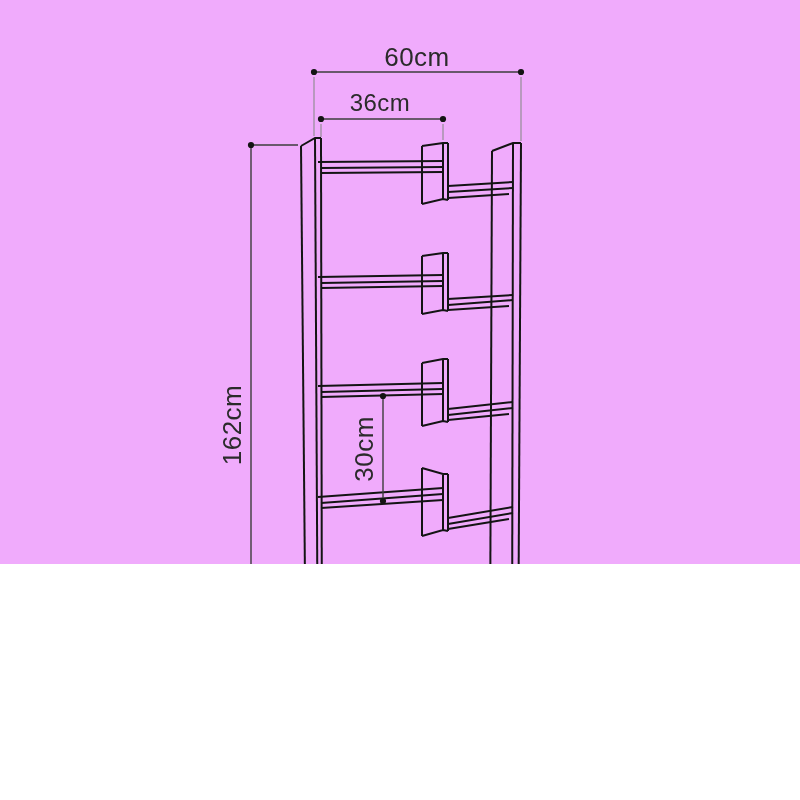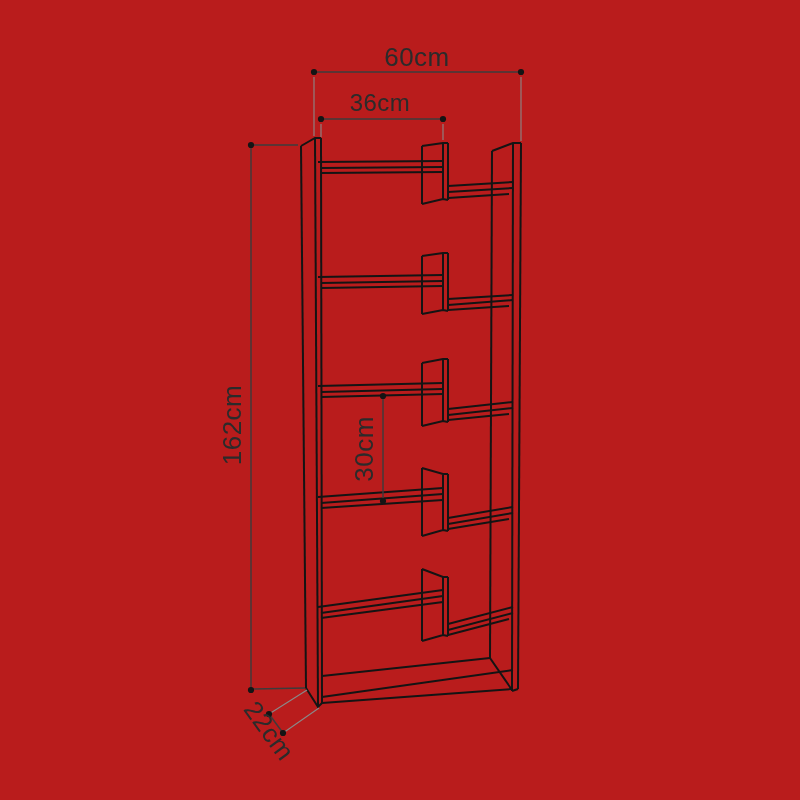--- a/index.html
+++ b/index.html
@@ -3,22 +3,22 @@
 <meta charset="utf-8">
 <style>
   html, body {
     margin: 0;
     padding: 0;
     background: #ffffff;
   }
   .stage {
     position: relative;
     width: 800px;
-    height: 800px;
-    background: #b91c1c;
+    height: 564px;
+    background: #f0abfc;
     overflow: hidden;
   }
   svg { display: block; }
 
   
   .stroke-main {
     fill: none;
     stroke: #141414;
     stroke-width: 2;
     stroke-linejoin: miter;

